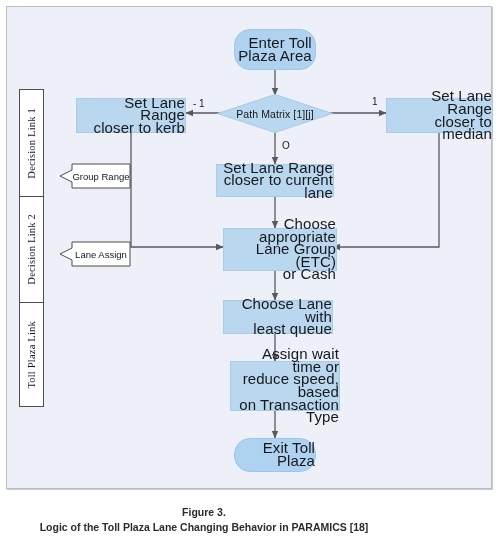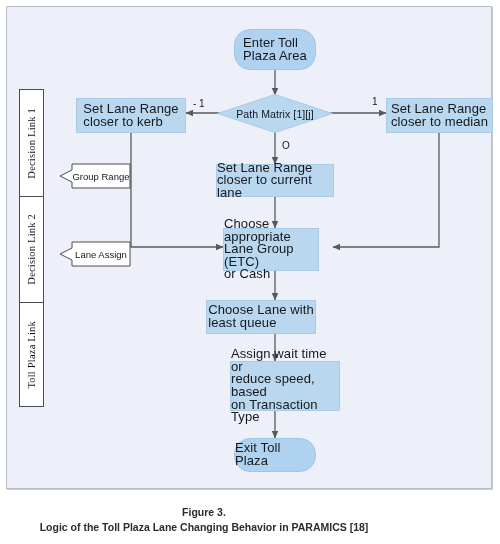--- a/index.html
+++ b/index.html
@@ -40,23 +40,23 @@
 
   
   .node {
     position: absolute;
     box-sizing: border-box;
     background: #b9d7ee;
     border: 1px solid #a9cbe6;
     display: flex;
     align-items: center;
     justify-content: center;
-    text-align: left;
-    color: #16181c;
-    font-size: 13px;
+    text-align: right;
+    color: #16181c;
+    font-size: 15px;
     line-height: 12.6px;
     letter-spacing: 0.1px;
     white-space: pre-line;
   }
   .node.terminal {
     border-radius: 16px;
     background: #aed2ef;
     border-color: #9cc8e8;
   }
 
@@ -228,25 +228,25 @@
 
   <div class="node" style="left:69px; top:91px; width:110px; height:35px;">Set  Lane Range
 closer to kerb</div>
 
   <div class="node" style="left:379px; top:91px; width:107px; height:35px;">Set  Lane Range
 closer to median</div>
 
   <div class="node" style="left:209px; top:157px; width:118px; height:33px;">Set  Lane Range
 closer to current lane</div>
 
-  <div class="node" style="left:216px; top:221px; width:96px; height:43px;">Choose appropriate
+  <div class="node" style="left:216px; top:221px; width:114px; height:43px;">Choose appropriate
 Lane Group (ETC)
 or Cash</div>
 
-  <div class="node" style="left:199px; top:293px; width:110px; height:34px;">Choose Lane with
+  <div class="node" style="left:216px; top:293px; width:110px; height:34px;">Choose Lane with
 least queue</div>
 
   <div class="node" style="left:223px; top:354px; width:110px; height:50px;">Assign wait time or
 reduce speed, based
 on Transaction Type</div>
 
   <div class="node terminal" style="left:227px; top:431px; width:82px; height:34px;">Exit Toll Plaza</div>
 
   <div class="edge-label" style="left:186px; top:91px;">- 1</div>
 

